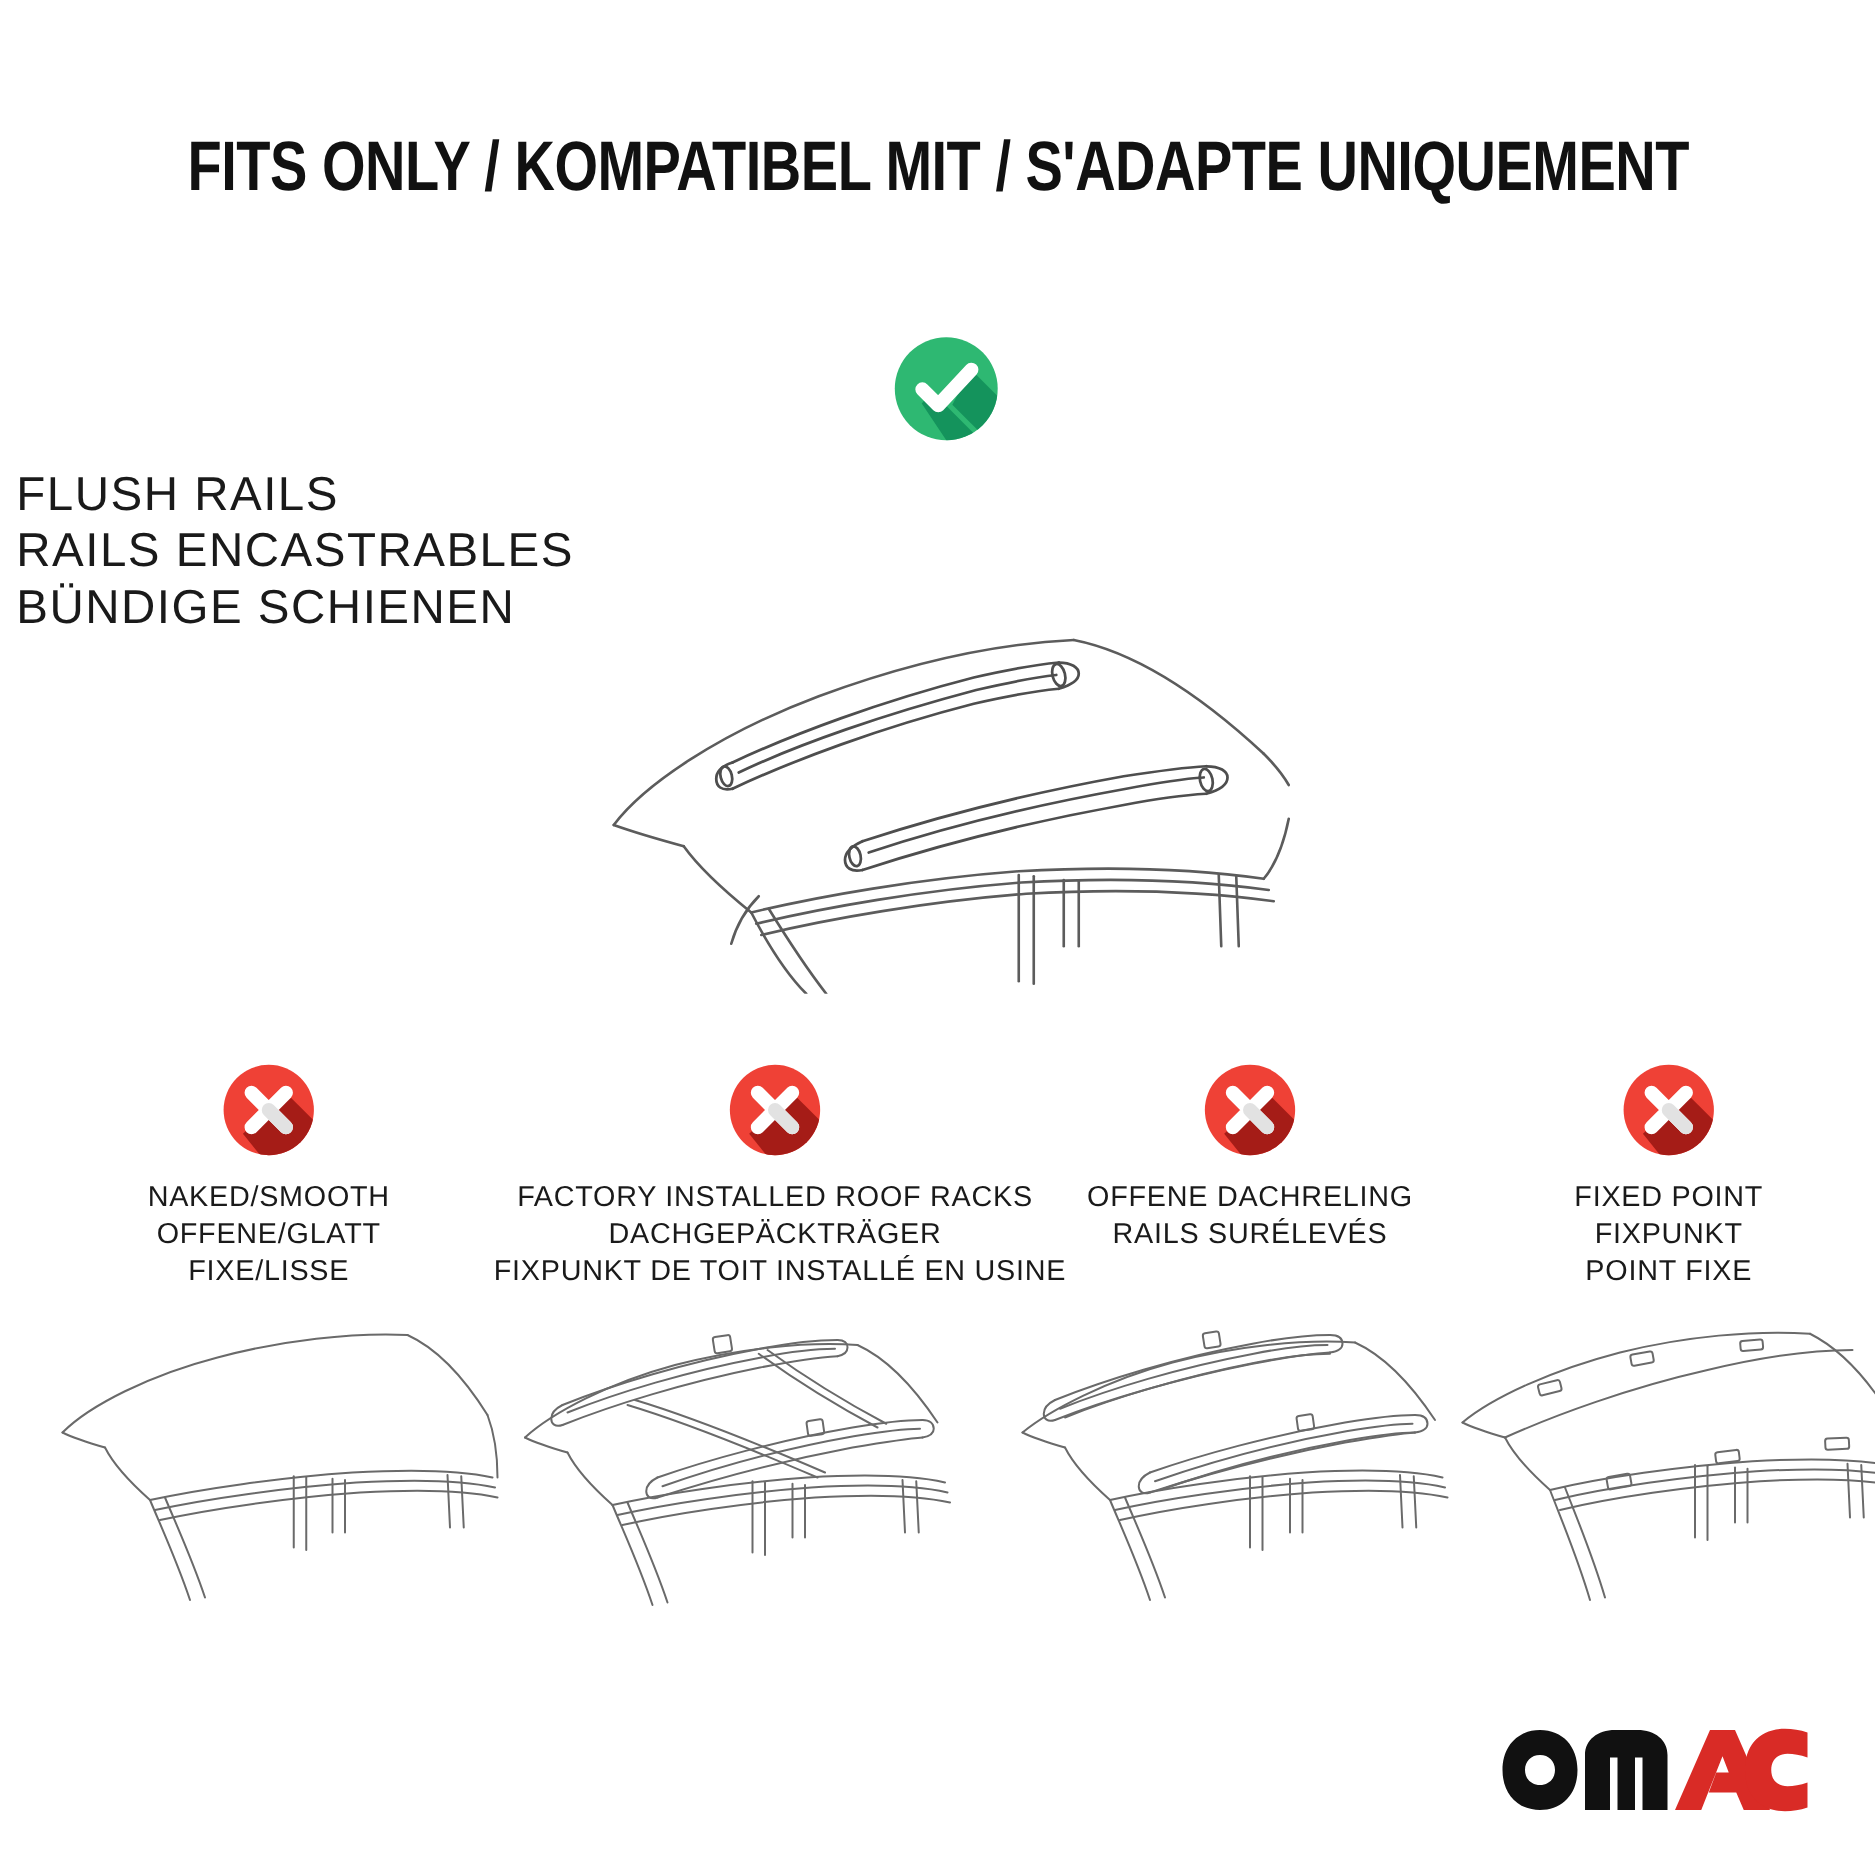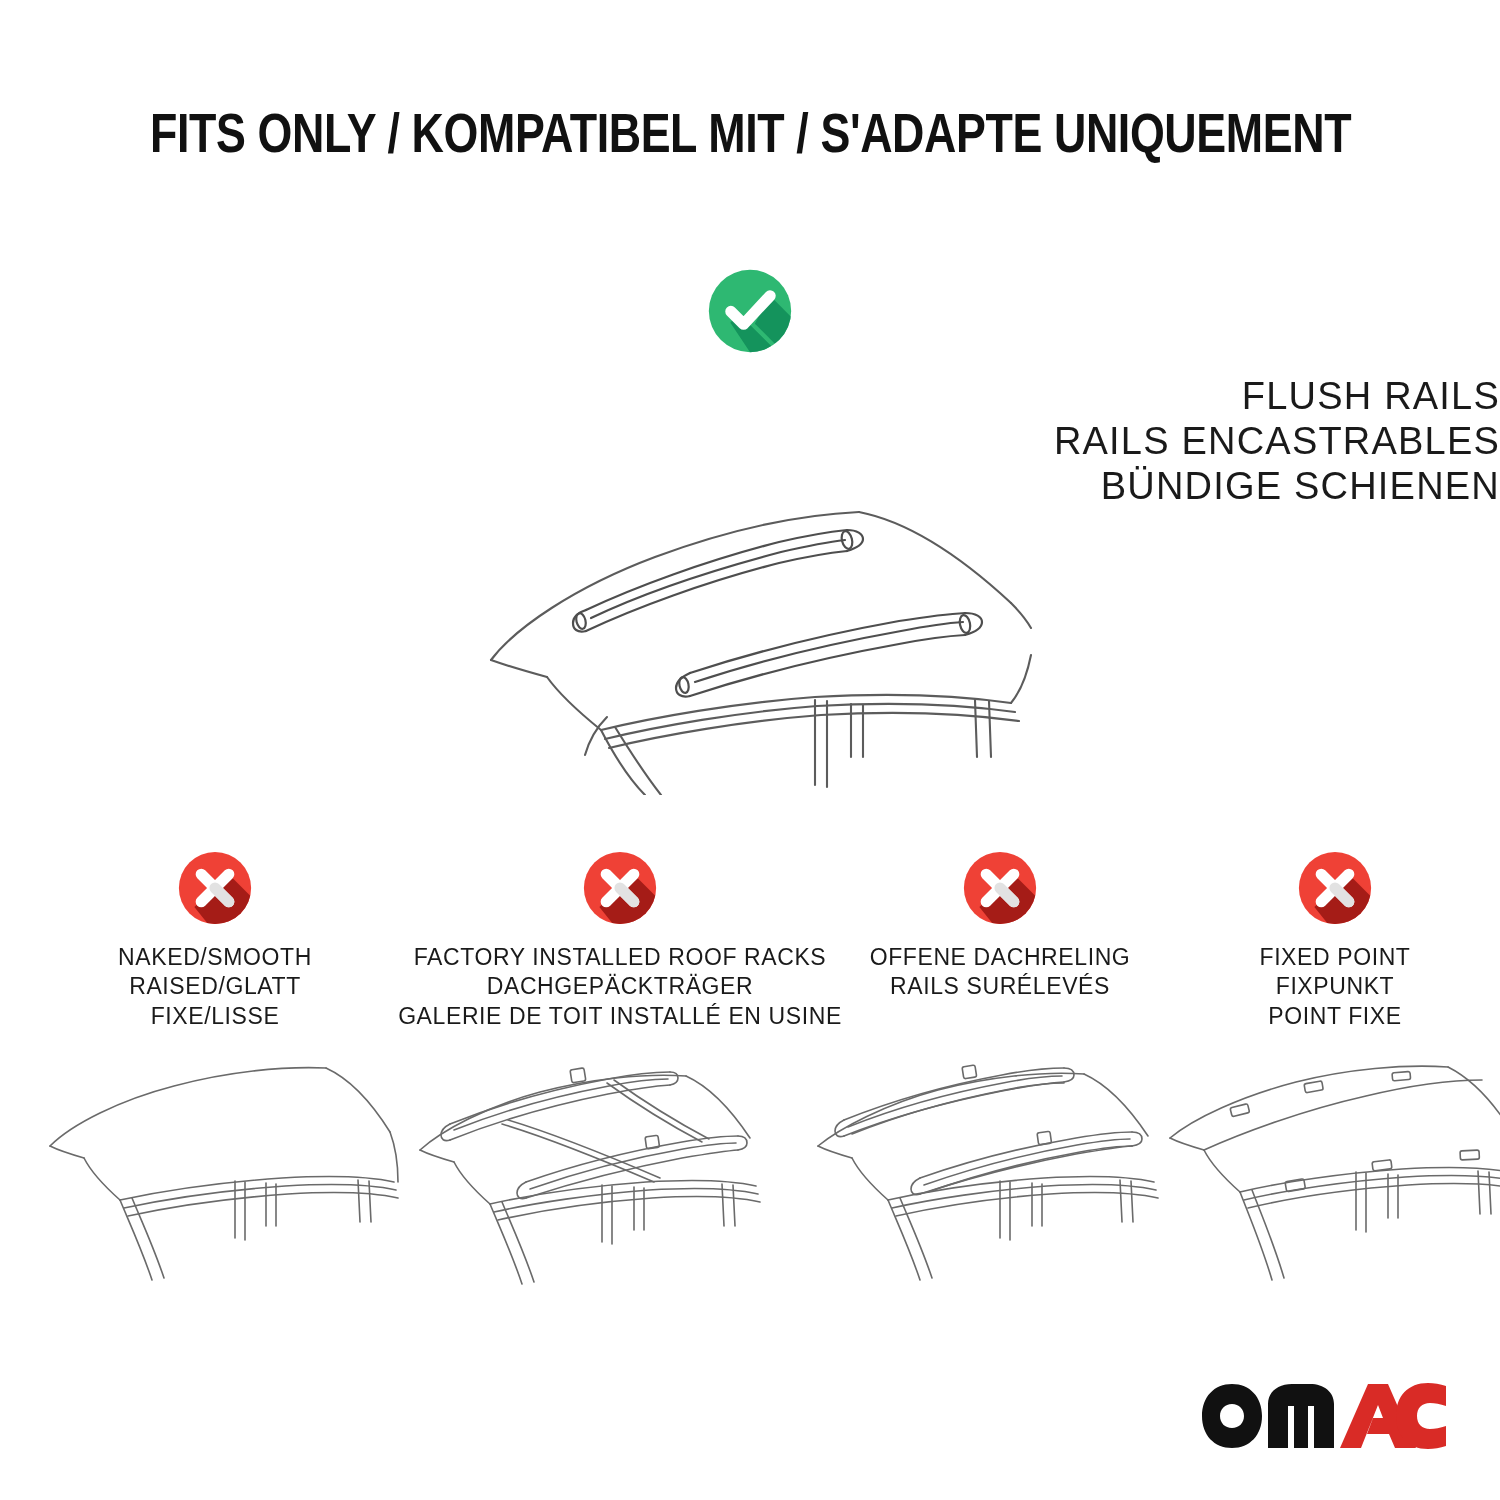--- a/index.html
+++ b/index.html
@@ -26,21 +26,22 @@
     color:#111111;
     transform:scaleX(0.80);
     transform-origin:50% 50%;
     white-space:nowrap;
   }
 
   
   .ok-block{
     position:absolute;
     left:0;right:0;top:262px;
-    text-align:right;
+    text-align:left;
+    padding-left:13px;
   }
   .badge{
     width:98px;height:98px;
     margin:0 auto;
     position:relative;
     display:block;
   }
   .badge svg{display:block;width:98px;height:98px;}
 
   .ok-labels{
@@ -211,21 +212,21 @@
           <g clip-path="url(#xclip0)">
             <path d="M50 50 L108 108 L58 112 L26 72 Z" fill="#a51c17"></path>
             <path d="M66 34 L110 78 L110 112 L54 56 Z" fill="#a51c17"></path>
           </g>
           <path d="M34 34 L66 66 M66 34 L34 66" stroke="#ffffff" stroke-width="13" stroke-linecap="round" fill="none"></path>
           <path d="M50 50 L66 66" stroke="#e2e2e2" stroke-width="13" stroke-linecap="round" fill="none"></path>
         </svg>
       </div>
       <div class="bad-labels">
         <div>NAKED/SMOOTH</div>
-        <div>RAISED/GLATT</div>
+        <div>OFFENE/GLATT</div>
         <div>FIXE/LISSE</div>
       </div>
     </div>
 
     <div class="bad-col c1">
       <div class="x-badge">
         <svg viewBox="0 0 100 100" xmlns="http://www.w3.org/2000/svg">
           <defs>
               <clipPath id="xclip1">
                 <circle cx="50" cy="50" r="42"></circle>
@@ -236,21 +237,21 @@
             <path d="M50 50 L108 108 L58 112 L26 72 Z" fill="#a51c17"></path>
             <path d="M66 34 L110 78 L110 112 L54 56 Z" fill="#a51c17"></path>
           </g>
           <path d="M34 34 L66 66 M66 34 L34 66" stroke="#ffffff" stroke-width="13" stroke-linecap="round" fill="none"></path>
           <path d="M50 50 L66 66" stroke="#e2e2e2" stroke-width="13" stroke-linecap="round" fill="none"></path>
         </svg>
       </div>
       <div class="bad-labels">
         <div>FACTORY INSTALLED ROOF RACKS</div>
         <div>DACHGEPÄCKTRÄGER</div>
-        <div>GALERIE DE TOIT INSTALLÉ EN USINE</div>
+        <div>FIXPUNKT DE TOIT INSTALLÉ EN USINE</div>
       </div>
     </div>
 
     <div class="bad-col c2">
       <div class="x-badge">
         <svg viewBox="0 0 100 100" xmlns="http://www.w3.org/2000/svg">
           <defs>
               <clipPath id="xclip2">
                 <circle cx="50" cy="50" r="42"></circle>
               </clipPath>

